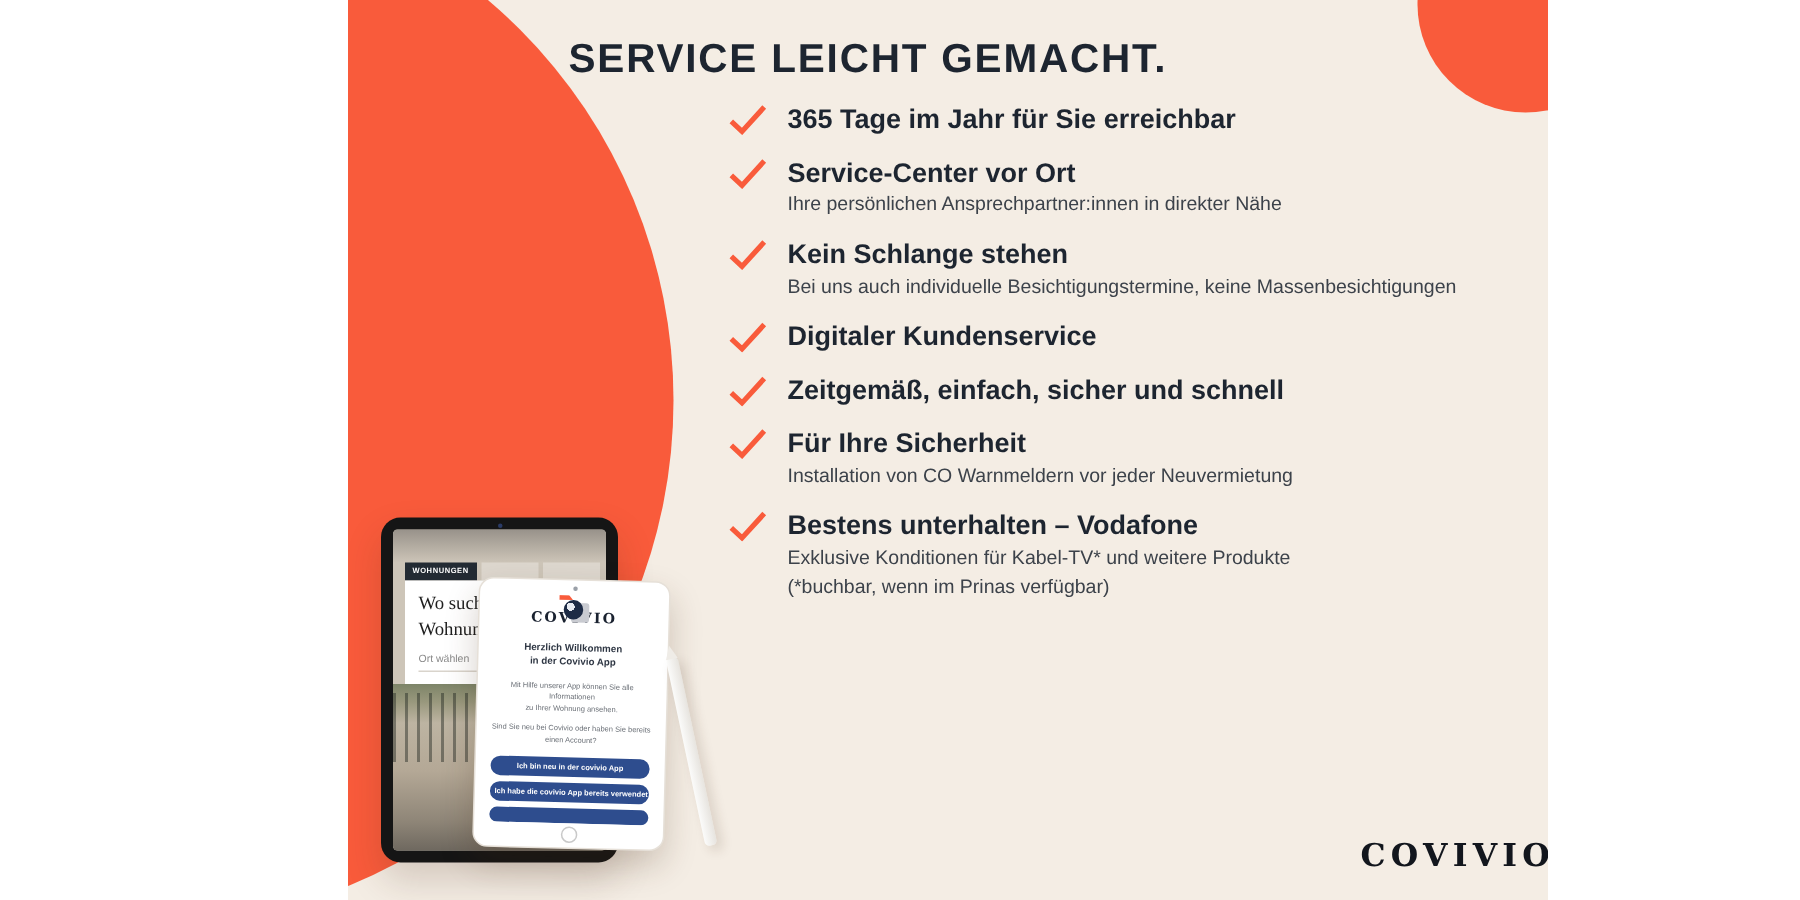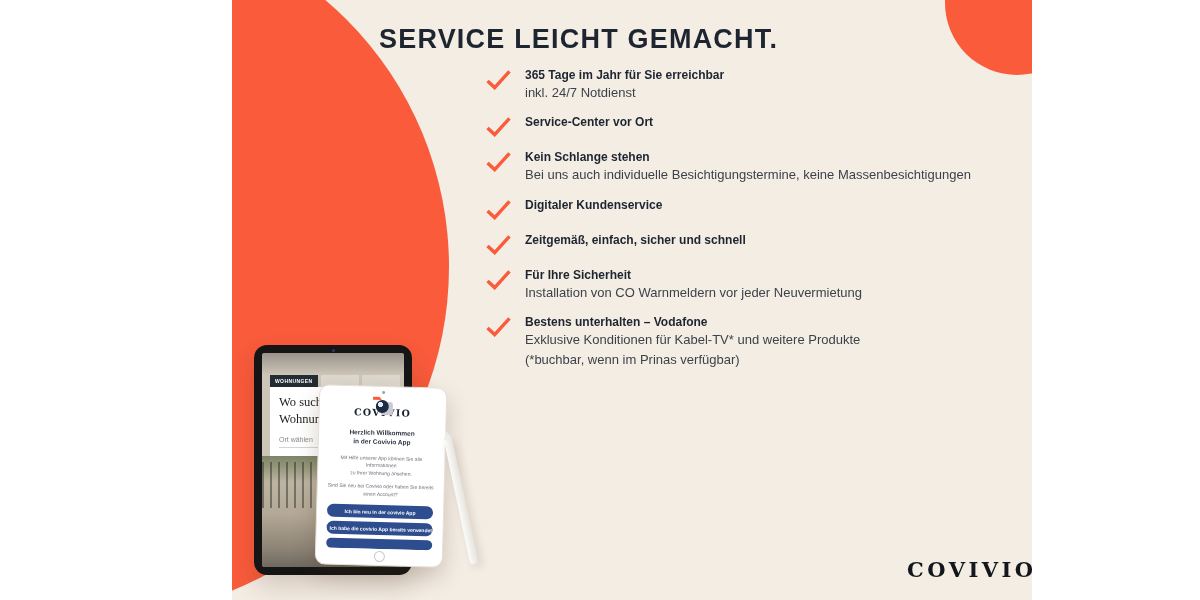--- a/index.html
+++ b/index.html
@@ -16,21 +16,21 @@
   
   .title{position:absolute;left:147px;top:24px;z-index:2;font-size:27px;font-weight:800;
     letter-spacing:1.2px;color:var(--navy,#1D2530);white-space:nowrap;}
 
   
   .checklist{position:absolute;left:253px;top:68px;width:530px;z-index:2;display:flex;
     flex-direction:column;gap:13px;}
   .check-item{display:flex;align-items:flex-start;gap:13px;}
   .check{width:27px;height:21px;flex:0 0 auto;margin-top:1px;}
   .check path{stroke:var(--orange,#F95B3B);stroke-width:3.6;fill:none;}
-  .check-heading{font-size:12px;font-weight:700;color:var(--navy,#1D2530);line-height:1.25;}
+  .check-heading{font-size:18px;font-weight:700;color:var(--navy,#1D2530);line-height:1.25;}
   .check-sub{font-size:13px;color:var(--subtext,#3C424A);line-height:1.42;margin-top:1px;}
 
   
   .footer-logo{position:absolute;left:675px;top:557px;z-index:2;font-family:"DejaVu Serif","Liberation Serif",serif;
     font-weight:bold;font-size:21px;letter-spacing:3.5px;color:#12161D;white-space:nowrap;}
 
   
   .mockup{position:absolute;left:0;top:0;width:100%;height:100%;z-index:1;}
 
   .tablet-dark{position:absolute;left:22px;top:345px;width:158px;height:230px;background:#151515;
@@ -94,29 +94,29 @@
 
     <div class="title">SERVICE LEICHT GEMACHT.</div>
 
     <div class="checklist">
         <div class="check-item">
           <svg class="check" viewBox="0 0 28 22">
             <path d="M2.5 12.5 L10 19.5 L25.5 2.5"></path>
           </svg>
           <div class="check-text">
             <div class="check-heading">365 Tage im Jahr für Sie erreichbar</div>
-            <div class="check-sub">inkl. 24/7 Notdienst</div>
           </div>
         </div>
         <div class="check-item">
           <svg class="check" viewBox="0 0 28 22">
             <path d="M2.5 12.5 L10 19.5 L25.5 2.5"></path>
           </svg>
           <div class="check-text">
             <div class="check-heading">Service-Center vor Ort</div>
+            <div class="check-sub">Ihre persönlichen Ansprechpartner:innen in direkter Nähe</div>
           </div>
         </div>
         <div class="check-item">
           <svg class="check" viewBox="0 0 28 22">
             <path d="M2.5 12.5 L10 19.5 L25.5 2.5"></path>
           </svg>
           <div class="check-text">
             <div class="check-heading">Kein Schlange stehen</div>
             <div class="check-sub">Bei uns auch individuelle Besichtigungstermine, keine Massenbesichtigungen</div>
           </div>

